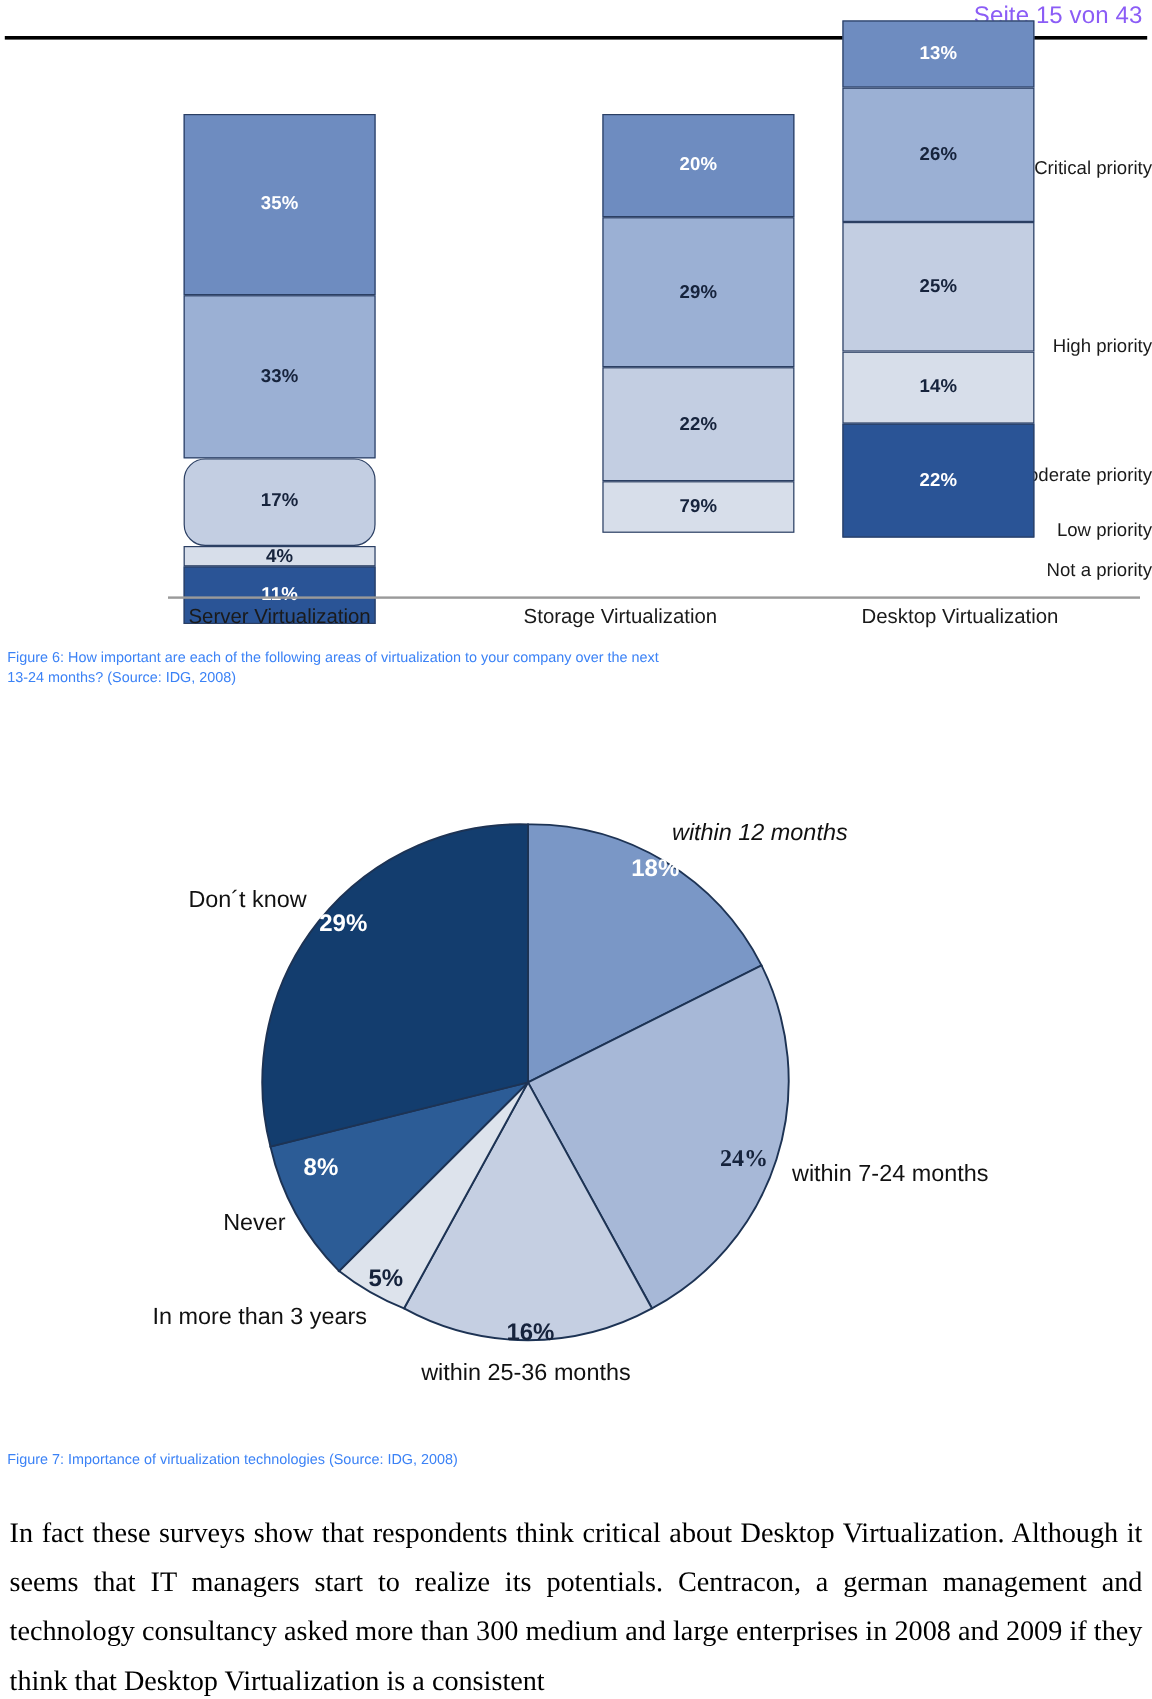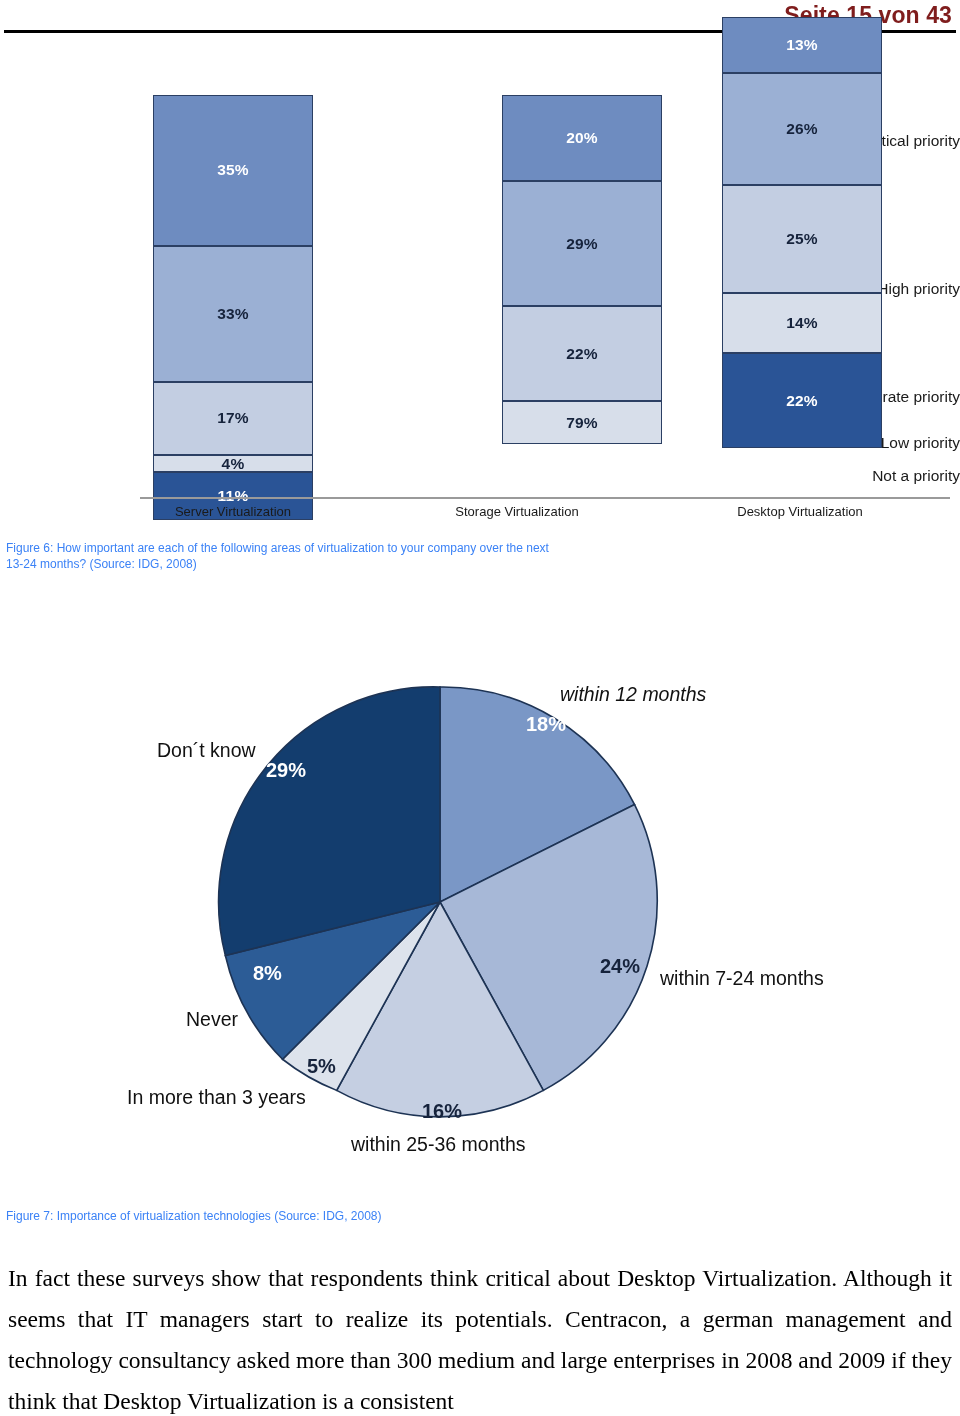--- a/index.html
+++ b/index.html
@@ -8,23 +8,22 @@
     font-family:"Liberation Sans", sans-serif;
     color:#111111;position:relative;overflow:hidden;
   }
 
   
   #page-header{
     position:absolute;left:0;top:0;width:960px;height:46px;
   }
   #page-header .folio{
     position:absolute;right:8px;top:2px;
-    font-size:23px;letter-spacing:.1px;color:#7f1d1d;
+    font-size:20px;letter-spacing:.1px;color:#8b5cf6;
     font-family:"Liberation Sans", sans-serif;
-    font-weight:bold;
   }
   #page-header .rule{
     position:absolute;left:4px;top:30px;width:952px;height:3px;background:#000;
   }
 
   
   #figure6{position:absolute;left:0;top:56px;width:960px;height:470px;}
   #figure6 .axis-line{
     position:absolute;left:140px;top:441px;width:810px;height:2px;background:#9a9a9a;
   }
@@ -36,21 +35,21 @@
   .seg{
     position:relative;box-sizing:border-box;
     border:1.3px solid #2b3f63;
     display:flex;align-items:center;justify-content:center;
   }
   .seg span{font-size:15.5px;font-weight:bold;letter-spacing:.2px;}
   .seg.dark span{color:#ffffff;}
   .seg.light span{color:#16233c;}
   .xcat{
     position:absolute;width:240px;text-align:center;top:448px;
-    font-size:13px;color:#1a1a1a;white-space:nowrap;
+    font-size:17px;color:#1a1a1a;white-space:nowrap;
   }
 
   
   .fig-caption{
     position:absolute;left:6px;
     font-size:12px;font-weight:normal;color:#3b82f6;
     font-family:"Liberation Sans", sans-serif;
     line-height:1.35;
   }
 
@@ -90,21 +89,21 @@
   <div class="cat-label" style="top:378px;">Low priority</div>
   <div class="cat-label" style="top:411px;">Not a priority</div>
 
   <div class="col" style="left:153px;height:431px;">
     <div class="seg dark" style="height:150.85px;background:#6E8CC0;">
         <span>35%</span>
       </div>
     <div class="seg light" style="height:136px;background:#9BB0D4;">
         <span>33%</span>
       </div>
-    <div class="seg light" style="height:73.27px;background:#C3CEE2;">
+    <div class="seg light" style="height:73.27px;background:#C3CEE2;border-radius:18px;">
         <span>17%</span>
       </div>
     <div class="seg light" style="height:17.24px;background:#D7DEEA;">
         <span>4%</span>
       </div>
     <div class="seg dark" style="height:47.41px;background:#2A5496;">
         <span>11%</span>
       </div>
   </div>
 
@@ -116,21 +115,21 @@
         <span>29%</span>
       </div>
     <div class="seg light" style="height:94.82px;background:#C3CEE2;">
         <span>22%</span>
       </div>
     <div class="seg light" style="height:43.1px;background:#D7DEEA;">
         <span>79%</span>
       </div>
   </div>
 
-  <div class="col" style="left:704px;height:509px;padding-left:18px;">
+  <div class="col" style="left:684px;height:509px;padding-left:18px;">
     <div class="seg dark" style="height:56.03px;background:#6E8CC0;">
         <span>13%</span>
       </div>
     <div class="seg light" style="height:112.06px;background:#9BB0D4;">
         <span>26%</span>
       </div>
     <div class="seg light" style="height:107.75px;background:#C3CEE2;">
         <span>25%</span>
       </div>
     <div class="seg light" style="height:60.34px;background:#D7DEEA;">
@@ -163,21 +162,21 @@
     <path d="M440,302 L543.34,490.38 A215,215 0 0,1 336.66,490.38 Z" fill="#C5CFE2" stroke="#1d3354" stroke-width="1.6"></path>
 
     <path d="M440,302 L336.66,490.38 A215,215 0 0,1 282.54,459.25 Z" fill="#DDE3EC" stroke="#1d3354" stroke-width="1.6"></path>
 
     <path d="M440,302 L282.54,459.25 A215,215 0 0,1 225.36,355.47 Z" fill="#2C5C96" stroke="#1d3354" stroke-width="1.6"></path>
 
     <path d="M440,302 L225.36,355.47 A215,215 0 0,1 440,87 Z" fill="#133D6E" stroke="#1d3354" stroke-width="1.6"></path>
   </svg>
 
   <div class="pie-pct on-dark" style="left:526px;top:113px;">18%</div>
-  <div class="pie-pct on-light" style="left:600px;top:355px;">24%</div>
+  <div class="pie-pct on-light" style="left:600px;top:355px;font-family:Liberation Serif, serif;">24%</div>
   <div class="pie-pct on-light" style="left:422px;top:500px;">16%</div>
   <div class="pie-pct on-light" style="left:307px;top:455px;">5%</div>
   <div class="pie-pct on-dark" style="left:253px;top:362px;">8%</div>
   <div class="pie-pct on-dark" style="left:266px;top:159px;">29%</div>
 
   <div class="pie-label" style="left:560px;top:83px;font-style:italic;">within 12 months</div>
   <div class="pie-label" style="left:660px;top:367px;">within 7-24 months</div>
   <div class="pie-label" style="left:351px;top:533px;">within 25-36 months</div>
   <div class="pie-label" style="left:127px;top:486px;">In more than 3 years</div>
   <div class="pie-label" style="left:186px;top:408px;">Never</div>

